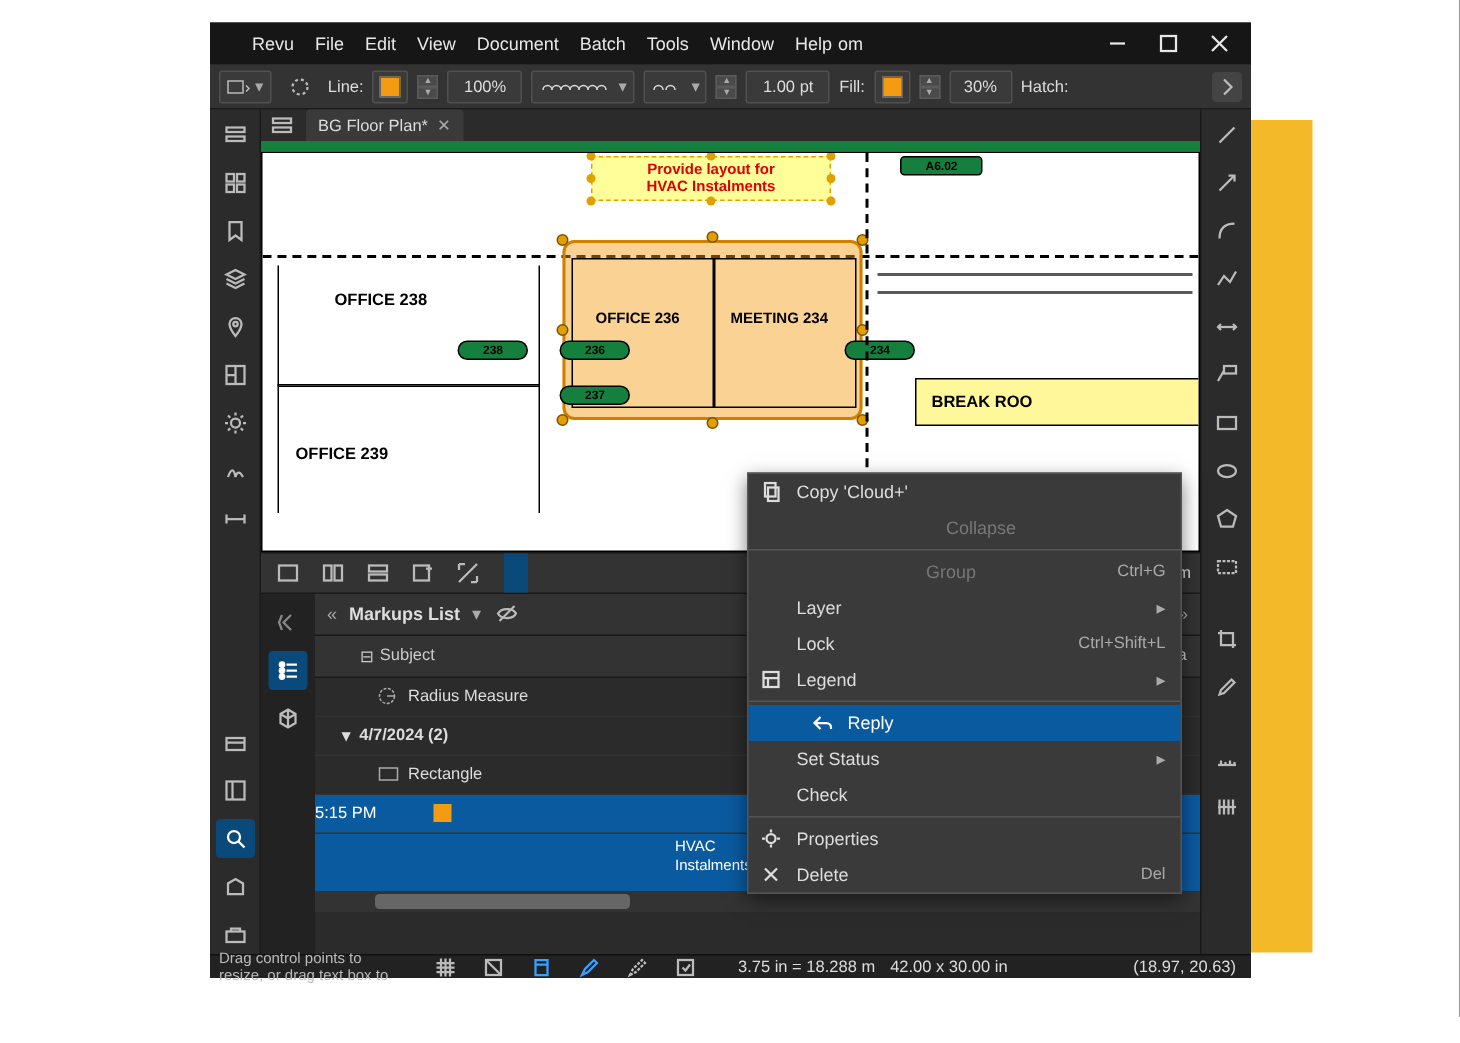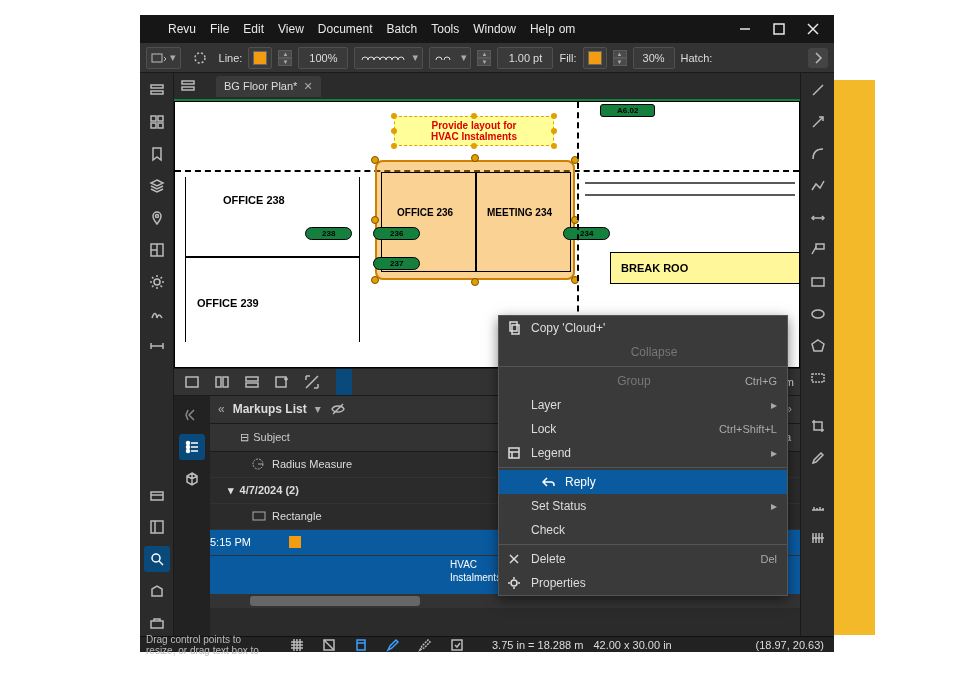--- a/index.html
+++ b/index.html
@@ -30,21 +30,21 @@
   .left-rail, .right-rail { width: 34px; background: #2b2b2b; display: flex; flex-direction: column; align-items: center; padding-top: 4px; gap: 6px; }
   .right-rail { border-left: 1px solid #1a1a1a; }
   .left-rail { border-right: 1px solid #1a1a1a; }
   .rail-icon { width: 26px; height: 26px; display: flex; align-items: center; justify-content: center; color: #bbb; border-radius: 3px; }
   .rail-icon svg { width: 16px; height: 16px; stroke: currentColor; fill: none; stroke-width: 1.5; }
   .rail-icon.active { background: #0a4a7a; color: #fff; }
 
   .center-col { flex: 1; display: flex; flex-direction: column; min-width: 0; }
 
   
-  .tab-bar { height: 28px; background: #2b2b2b; display: flex; align-items: center; padding: 0 4px; gap: 18px; border-bottom: 2px solid #15803d; }
+  .tab-bar { height: 28px; background: #2b2b2b; display: flex; align-items: center; padding: 0 4px; gap: 6px; border-bottom: 7px solid #15803d; }
   .doc-tab { background: #3a3a3a; padding: 4px 8px; border-radius: 3px 3px 0 0; display: flex; align-items: center; gap: 6px; font-size: 11px; }
   .doc-tab .close { font-size: 11px; color: #aaa; }
 
   
   .canvas { flex: 1.1; background: #fff; position: relative; overflow: hidden; border: 1px solid #000; }
   .room-box { position: absolute; border: 1.5px solid #000; }
   .room-label { position: absolute; font-weight: bold; font-size: 11px; color: #000; }
   .callout-note { position: absolute; background: #fffe99; border: 1px dashed #e0a000; color: #d00; font-size: 10px; padding: 3px 6px; text-align: center; font-weight: bold; }
   .callout-note .handle { position: absolute; width: 6px; height: 6px; background: #e0a000; border-radius: 50%; }
   .cloud-shape { position: absolute; background: rgba(243,156,18,0.45); border-radius: 8px; }
@@ -315,21 +315,21 @@
           <span>BG Floor Plan*</span>
           <span class="close">✕</span>
         </div>
       </div>
 
       <div class="canvas">
         <div class="dash-horz" style="left:0;top:68px;width:100%"></div>
 
         <div class="door-num" style="left:425px;top:2px;border-radius:3px">A6.02</div>
 
-        <div class="callout-note" style="left:219px;top:14px;width:160px">
+        <div class="callout-note" style="left:219px;top:2px;width:160px">
           <span class="handle" style="left:-4px;top:-4px"></span>
             <span class="handle" style="right:-4px;top:-4px"></span>
           <span class="handle" style="left:-4px;bottom:-4px"></span>
             <span class="handle" style="right:-4px;bottom:-4px"></span>
           <span class="handle" style="left:50%;top:-4px;margin-left:-3px"></span>
             <span class="handle" style="left:50%;bottom:-4px;margin-left:-3px"></span>
           <span class="handle" style="left:-4px;top:50%;margin-top:-3px"></span>
             <span class="handle" style="right:-4px;top:50%;margin-top:-3px"></span>
           <div>Provide layout for</div>
           <div>HVAC Instalments</div>
@@ -687,31 +687,31 @@
         <span class="sub">▸</span>
       </div>
     <div class="ctx-item">
         <span class="ico"></span>
         <span class="lbl">Check</span>
       </div>
     <div class="ctx-sep"></div>
     <div class="ctx-item">
         <span class="ico">
           <svg viewBox="0 0 14 14">
+            <circle cx="7" cy="7" r="3"></circle>
+            <path d="M7 1v2M7 11v2M1 7h2M11 7h2"></path>
+          </svg>
+        </span>
+        <span class="lbl">Properties</span>
+      </div>
+    <div class="ctx-item">
+        <span class="ico">
+          <svg viewBox="0 0 14 14">
             <line x1="3" y1="3" x2="11" y2="11"></line>
             <line x1="11" y1="3" x2="3" y2="11"></line>
           </svg>
         </span>
         <span class="lbl">Delete</span>
         <span class="accel">Del</span>
       </div>
-    <div class="ctx-item">
-        <span class="ico">
-          <svg viewBox="0 0 14 14">
-            <circle cx="7" cy="7" r="3"></circle>
-            <path d="M7 1v2M7 11v2M1 7h2M11 7h2"></path>
-          </svg>
-        </span>
-        <span class="lbl">Properties</span>
-      </div>
   </div>
 
 </div>
 
 </body></html>

